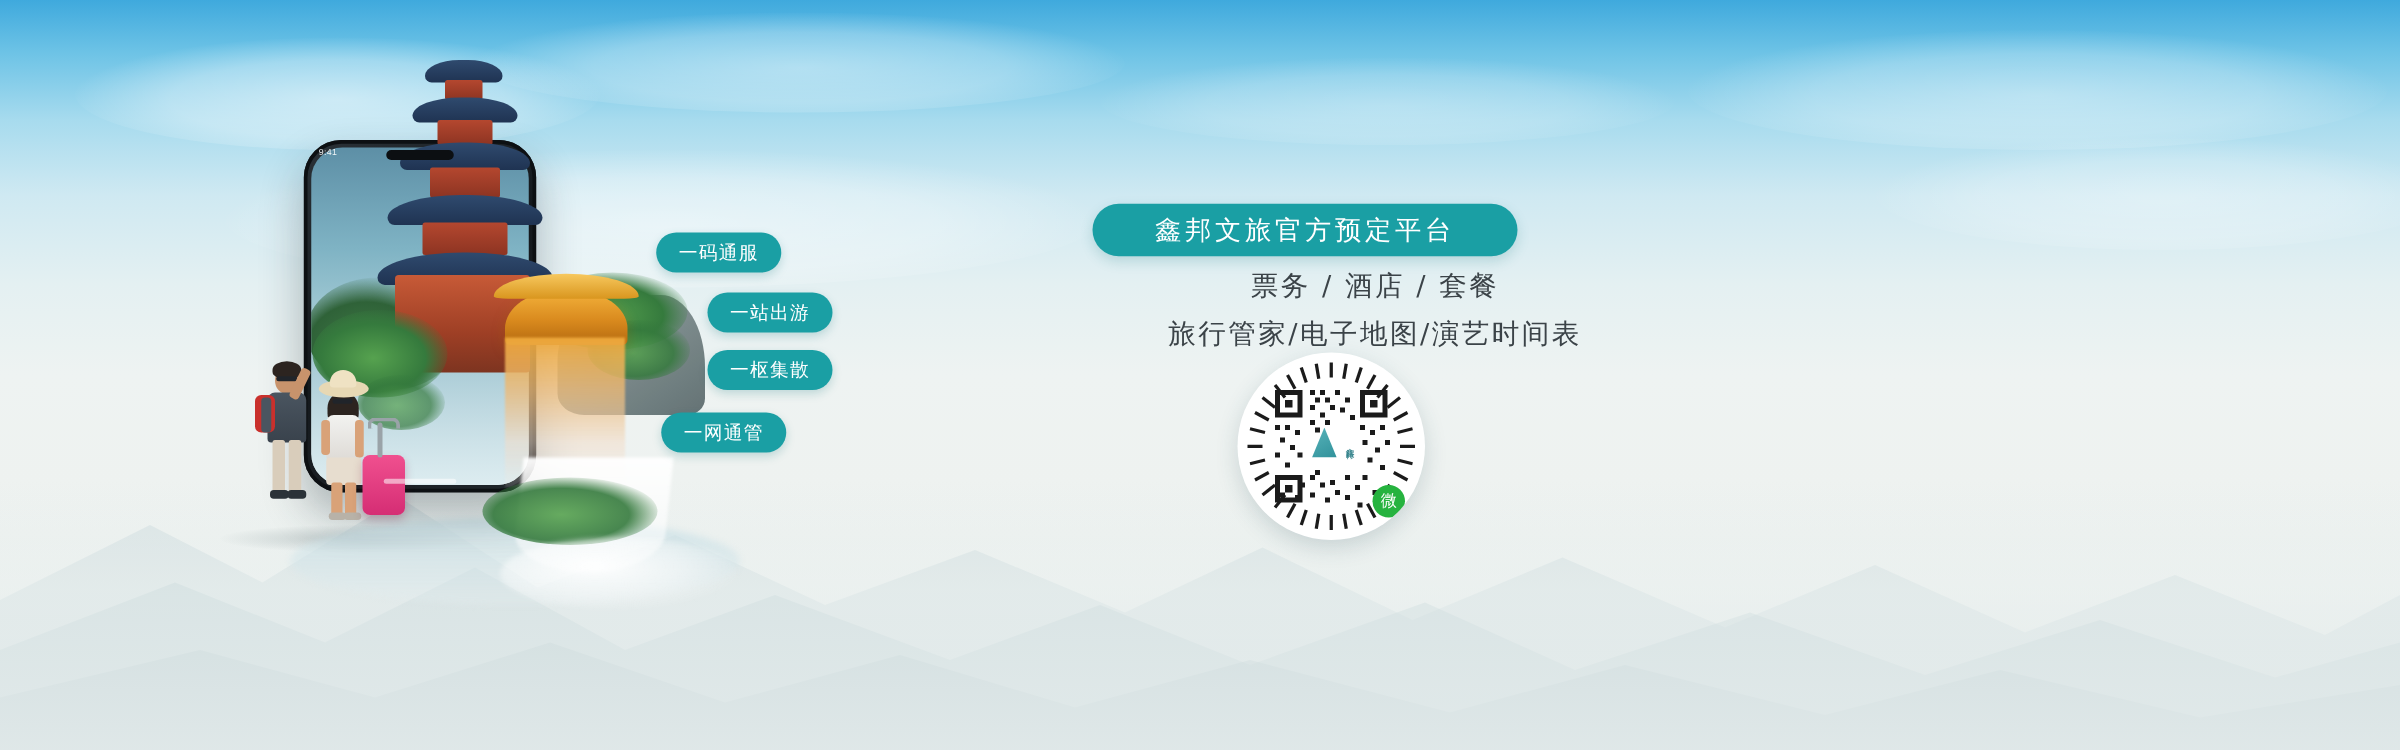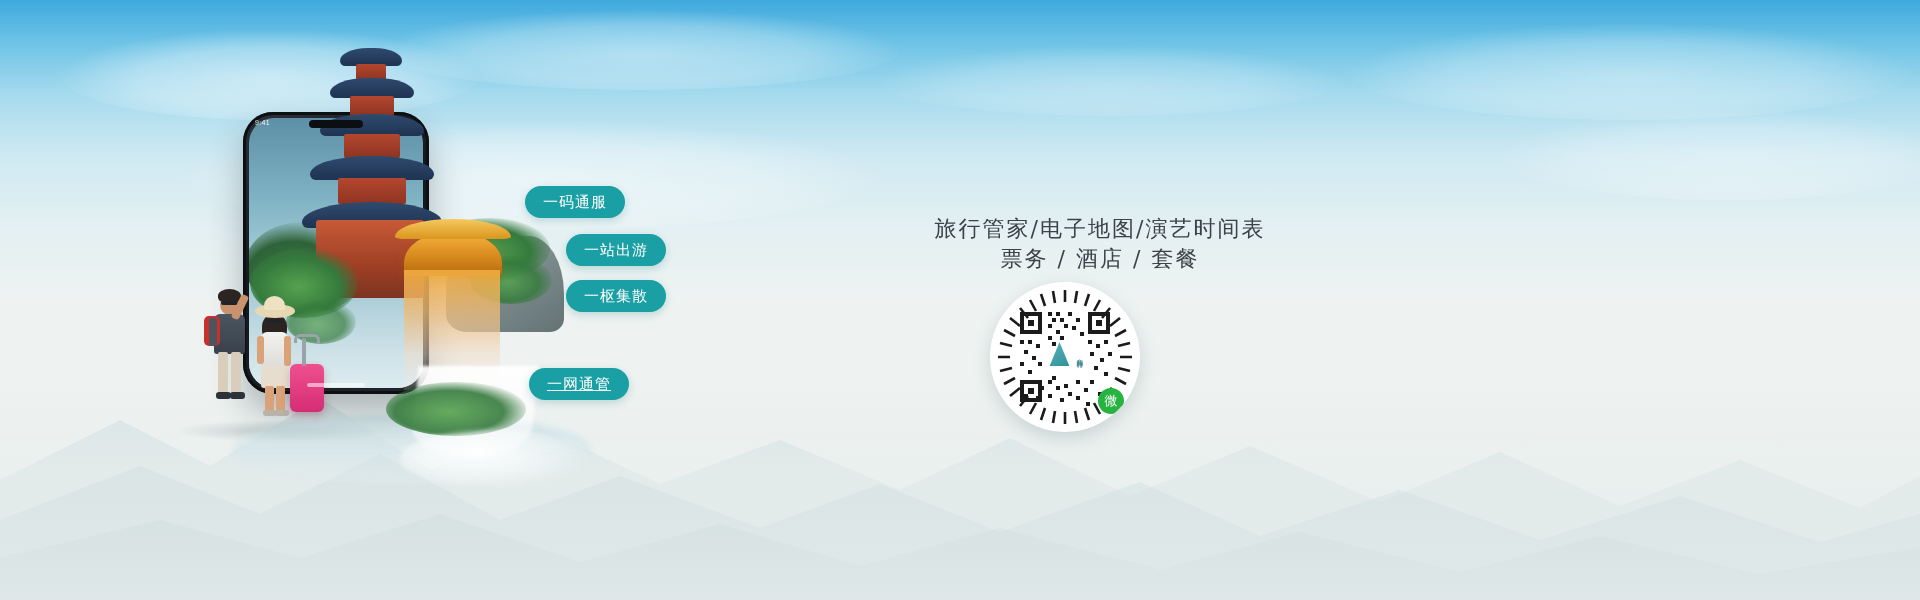--- a/index.html
+++ b/index.html
@@ -223,21 +223,21 @@
     background:#1a9fa4;
     color:#ffffff;
     font-size:15px; letter-spacing:1px;
     white-space:nowrap;
     box-shadow:0 3px 8px rgba(20,120,125,.22);
     font-family:"DejaVu Sans","Liberation Sans", sans-serif;
   }
   .fp0 { left:525px; top:186px; }
   .fp1 { left:566px; top:234px; }
   .fp2 { left:566px; top:280px; }
-  .fp3 { left:529px; top:368px;text-decoration:underline; }
+  .fp3 { left:529px; top:330px; }
 
   
   .right { position:absolute; left:810px; top:0; width:1110px; height:600px; }
 
   .headline {
     position:absolute; left:0; top:86px; width:660px;
     text-align:center;
     font-family:"DejaVu Serif","Liberation Serif", serif;
     font-size:62px; font-weight:700;
     letter-spacing:6px;
@@ -413,24 +413,27 @@
       <span>一枢集散</span>
     </div>
     <div class="feature-pill fp3">
       <span>一网通管</span>
     </div>
   </div>
 
   <div class="right">
 
 
+    <div class="sub-pill">
+      <span>鑫邦文旅官方预定平台</span>
+    </div>
 
     <div class="services">
+      <div class="svc-line svc-0">票务 / 酒店 / 套餐</div>
       <div class="svc-line svc-1">旅行管家/电子地图/演艺时间表</div>
-      <div class="svc-line svc-0">票务 / 酒店 / 套餐</div>
     </div>
 
     <div class="qr-wrap">
       <svg class="qr-canvas" viewBox="0 0 150 150" aria-hidden="true">
         <g fill="#1b1b1b">
 
           <g stroke="#1b1b1b" stroke-width="2.6" stroke-linecap="butt">
             <line x1="75" y1="8" x2="75" y2="20"></line>
             <line x1="99" y1="12" x2="95" y2="24"></line>
             <line x1="120" y1="26" x2="112" y2="36"></line>

